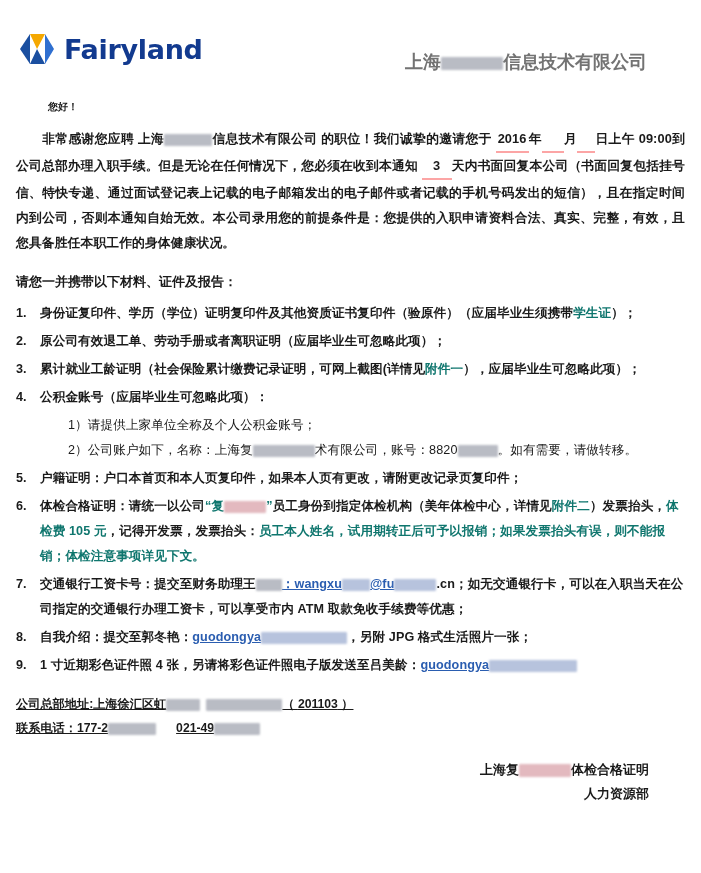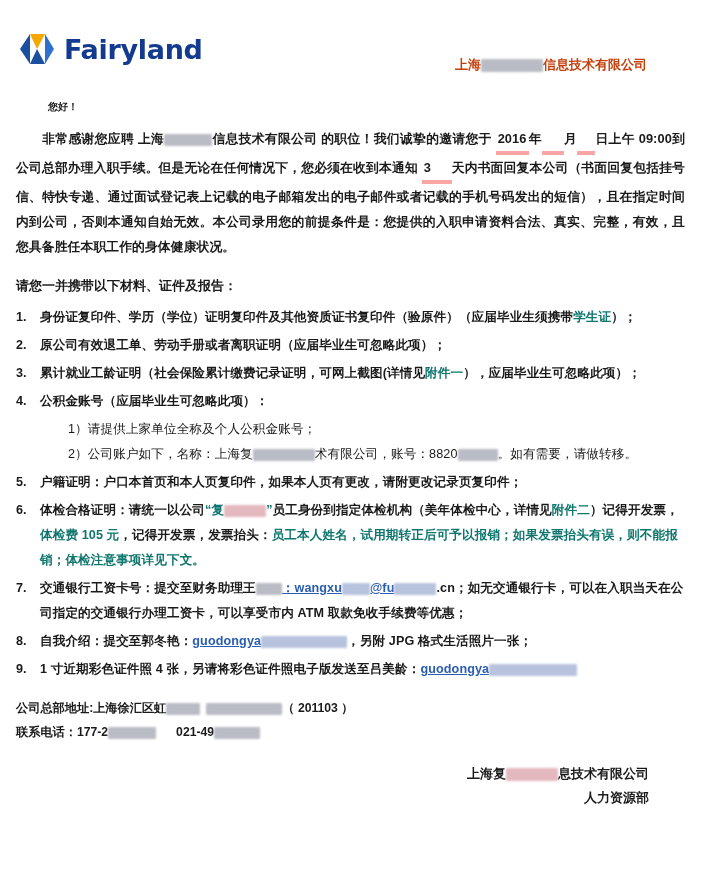--- a/index.html
+++ b/index.html
@@ -36,24 +36,24 @@
   .logo-mark svg { display: block; }
   .logo-text {
     font-family: "DejaVu Sans", sans-serif;
     font-size: 27px;
     font-weight: bold;
     color: #123a8f;
     letter-spacing: -0.3px;
   }
   .company-line {
     position: absolute;
-    right: 44px; top: 32px;
-    font-size: 13px;
-    font-weight: bold;
-    color: #c2410c;
+    right: 44px; top: 26px;
+    font-size: 18px;
+    font-weight: bold;
+    color: #737373;
     white-space: nowrap;
   }
   .redact {
     display: inline-block;
     background: #b9bcc4;
     border-radius: 1px;
     vertical-align: middle;
     filter: blur(1.2px);
   }
   .redact.pink { background: #e3b9bf; }
@@ -75,21 +75,22 @@
     margin: 12px 6px 0 6px;
     font-size: 12.8px;
     line-height: 25px;
     text-align: justify;
     font-weight: bold;
     letter-spacing: 0.1px;
   }
   .para .indent { display: inline-block; width: 26px; }
   .u-line {
     display: inline-block;
-    border-bottom: 4px solid #fca5a5;
+    border-bottom: 2px solid #fca5a5;
+    text-align: center;
     min-width: 30px;
     padding: 0 2px;
   }
   .u-line.blank { min-width: 22px; }
   .u-line.blank2 { min-width: 18px; }
 
   .subhead {
     margin: 18px 0 0 6px;
     font-size: 13px;
     font-weight: bold;
@@ -127,20 +128,21 @@
     color: #2a5db0;
     text-decoration: underline;
   }
 
   
   .footer {
     margin: 14px 6px 0 6px;
     font-size: 12.2px;
     line-height: 24px;
     font-weight: bold;
+    text-decoration: underline;
   }
   .sign {
     margin-top: 18px;
     text-align: right;
     padding-right: 42px;
     font-size: 13px;
     font-weight: bold;
     line-height: 24px;
   }
 </style>
@@ -205,21 +207,21 @@
       </ol>
     </li>
 
     <li>
       <span class="num">5.</span>
       <span>户籍证明：户口本首页和本人页复印件，如果本人页有更改，请附更改记录页复印件；</span>
     </li>
 
     <li>
       <span class="num">6.</span>
-      <span>体检合格证明：请统一以公司</span><span class="red">“复</span><span class="redact pink" style="width:42px;height:12px;"></span><span class="red">”</span><span>员工身份到指定体检机构（美年体检中心，详情见</span><span class="red">附件二</span><span>）记得开发票，</span><span class="red">体检费 105 元</span><span>，记得开发票，发票抬头：</span><span class="red">员工本人姓名，试用期转正后可予以报销；如果发票抬头有误，则不能报销；体检注意事项详见下文。</span>
+      <span>体检合格证明：请统一以公司</span><span class="red">“复</span><span class="redact pink" style="width:42px;height:12px;"></span><span class="red">”</span><span>员工身份到指定体检机构（美年体检中心，详情见</span><span class="red">附件二</span><span>）发票抬头，</span><span class="red">体检费 105 元</span><span>，记得开发票，发票抬头：</span><span class="red">员工本人姓名，试用期转正后可予以报销；如果发票抬头有误，则不能报销；体检注意事项详见下文。</span>
     </li>
 
     <li>
       <span class="num">7.</span>
       <span>交通银行工资卡号：提交至财务助理王</span><span class="redact" style="width:26px;height:12px;"></span><span class="link">：wangxu</span><span class="redact u" style="width:28px;height:12px;"></span><span class="link">@fu</span><span class="redact u" style="width:42px;height:12px;"></span><span>.cn；如无交通银行卡，可以在入职当天在公司指定的交通银行办理工资卡，可以享受市内 ATM 取款免收手续费等优惠；</span>
     </li>
 
     <li>
       <span class="num">8.</span>
       <span>自我介绍：提交至郭冬艳：</span><span class="link">guodongya</span><span class="redact u" style="width:86px;height:12px;"></span><span>，另附 JPG 格式生活照片一张；</span>
@@ -236,18 +238,18 @@
     <div>
       <span>公司总部地址:上海徐汇区虹</span><span class="redact" style="width:34px;height:12px;"></span><span class="redact" style="width:76px;height:12px;margin-left:6px;"></span><span>（ </span><span>201103</span><span> ）</span>
     </div>
     <div>
       <span>联系电话：177-2</span><span class="redact" style="width:48px;height:12px;"></span><span style="display:inline-block;width:20px;"></span><span>021-49</span><span class="redact" style="width:46px;height:12px;"></span>
     </div>
   </div>
 
   <div class="sign">
     <div>
-      <span>上海复</span><span class="redact pink" style="width:52px;height:13px;"></span><span>息技术有限公司</span>
+      <span>上海复</span><span class="redact pink" style="width:52px;height:13px;"></span><span>体检合格证明</span>
     </div>
     <div>人力资源部</div>
   </div>
 
 </div>
 
 </body></html>

